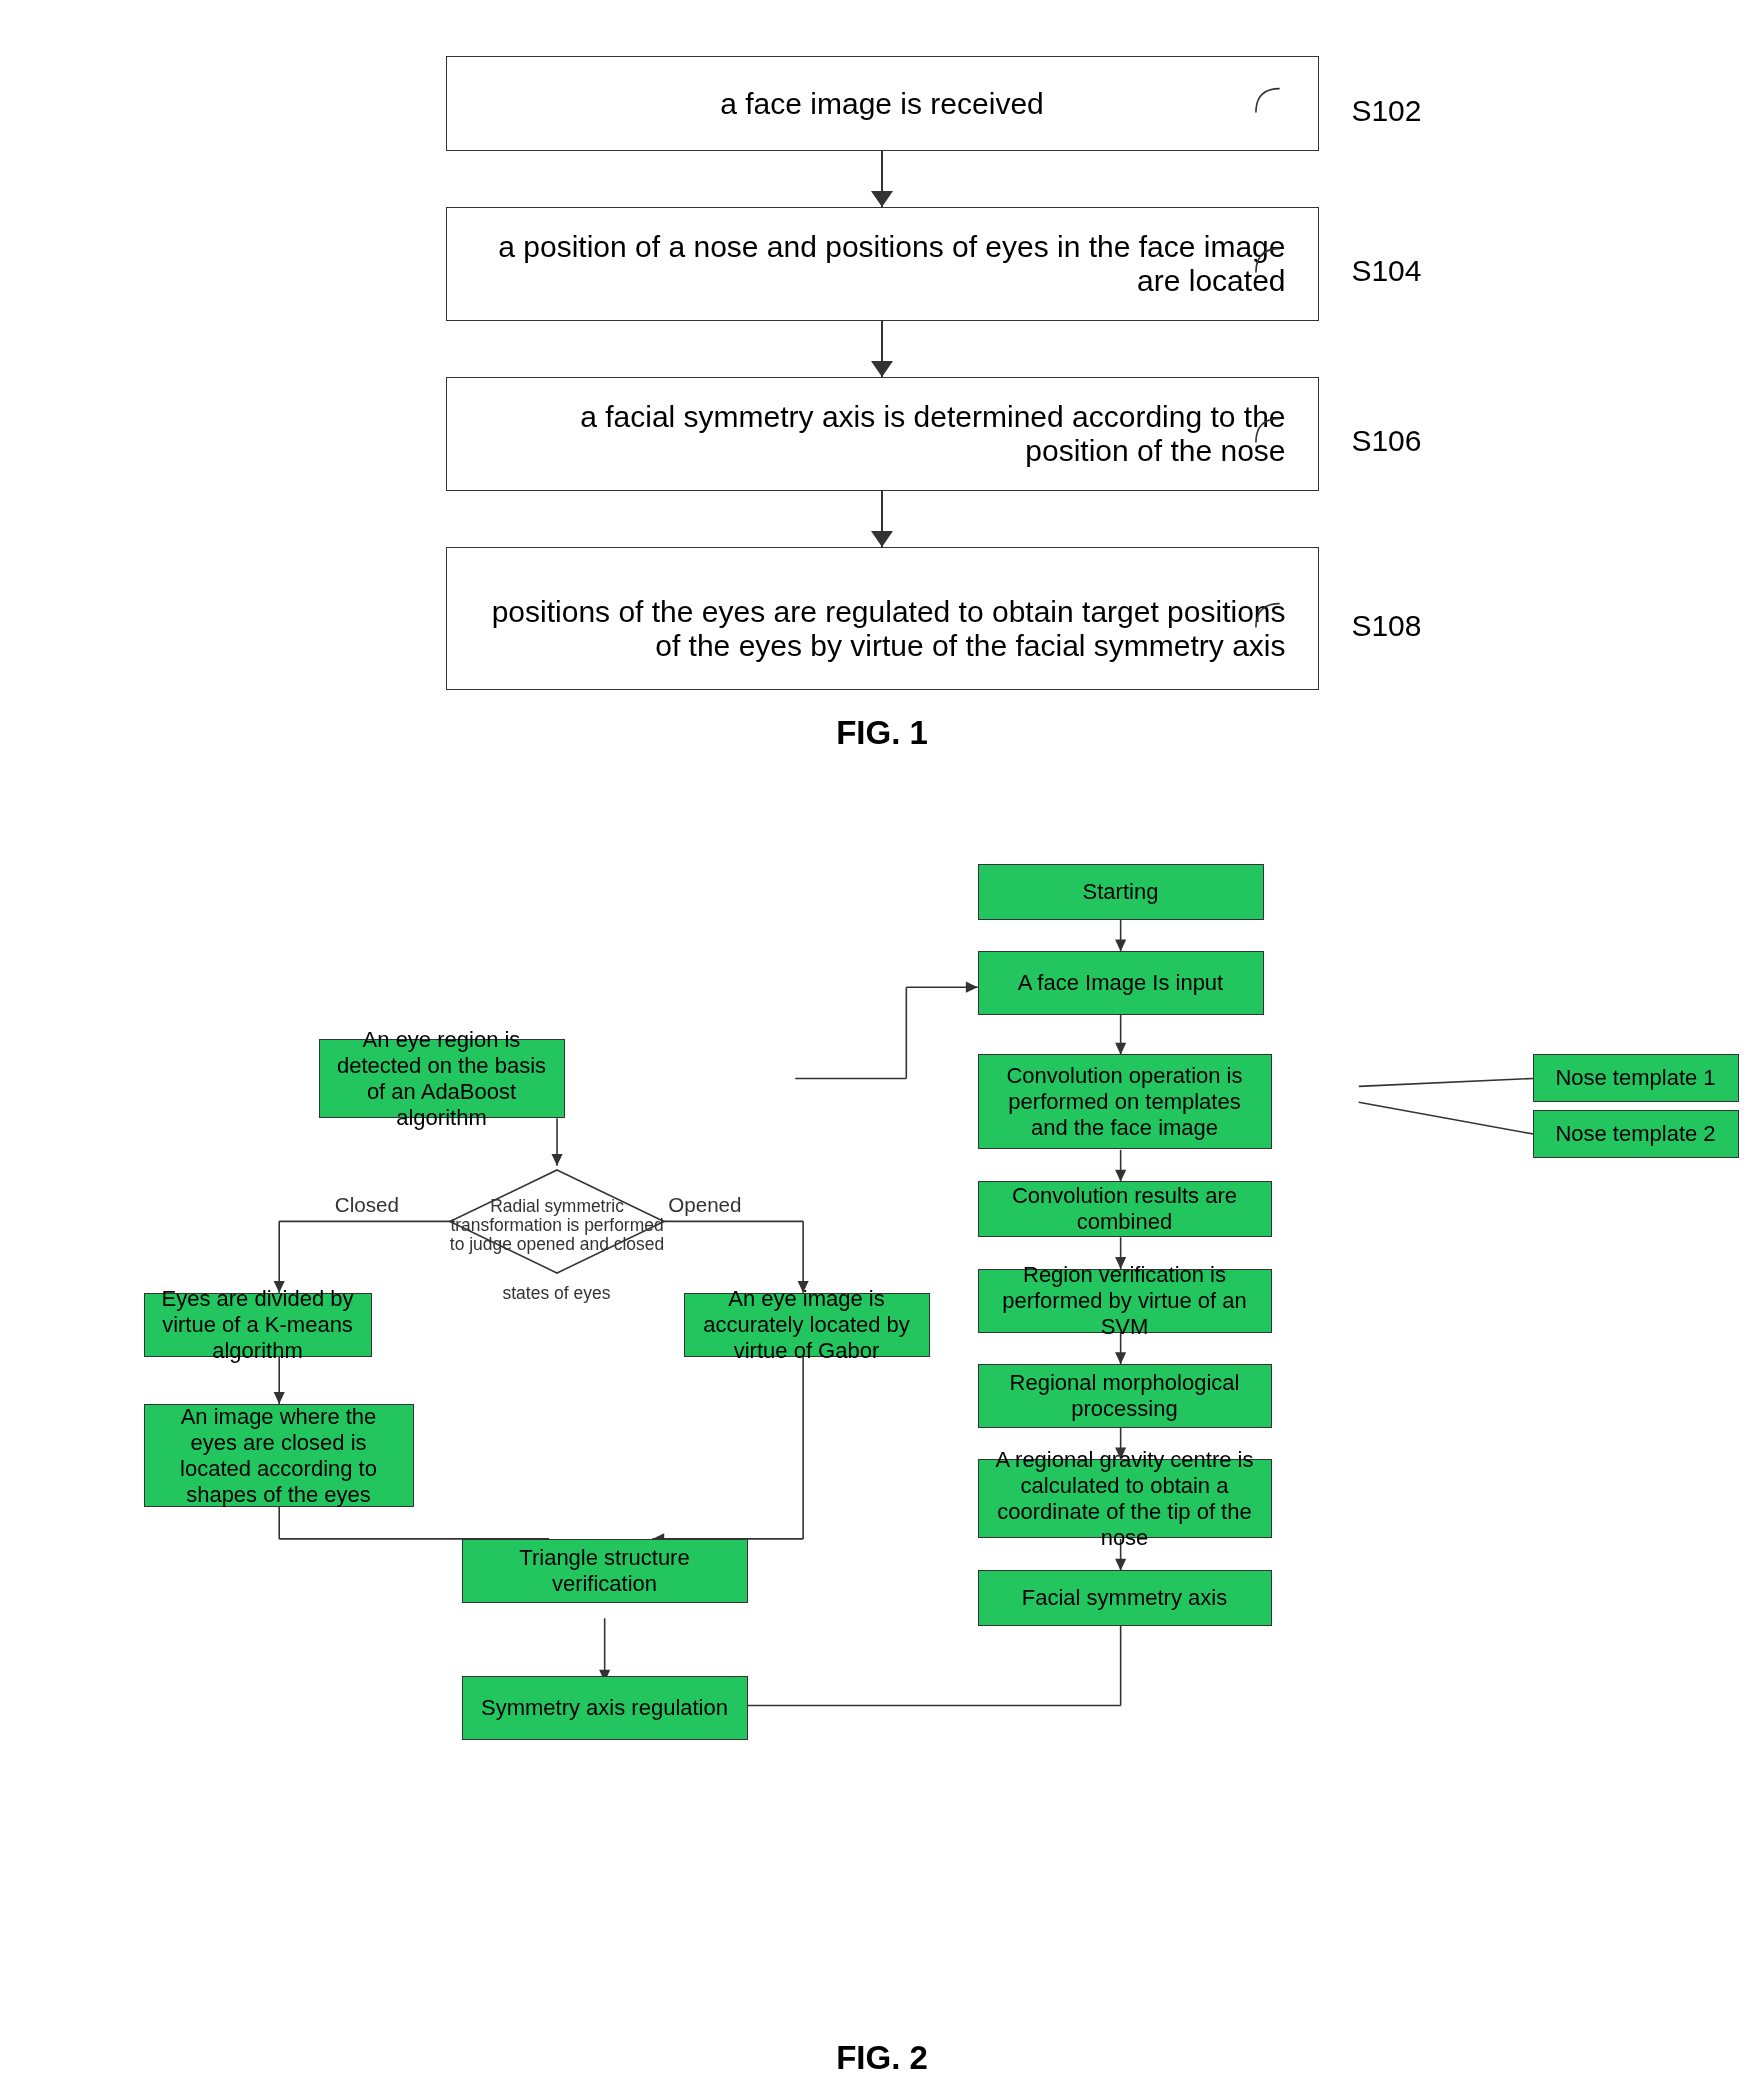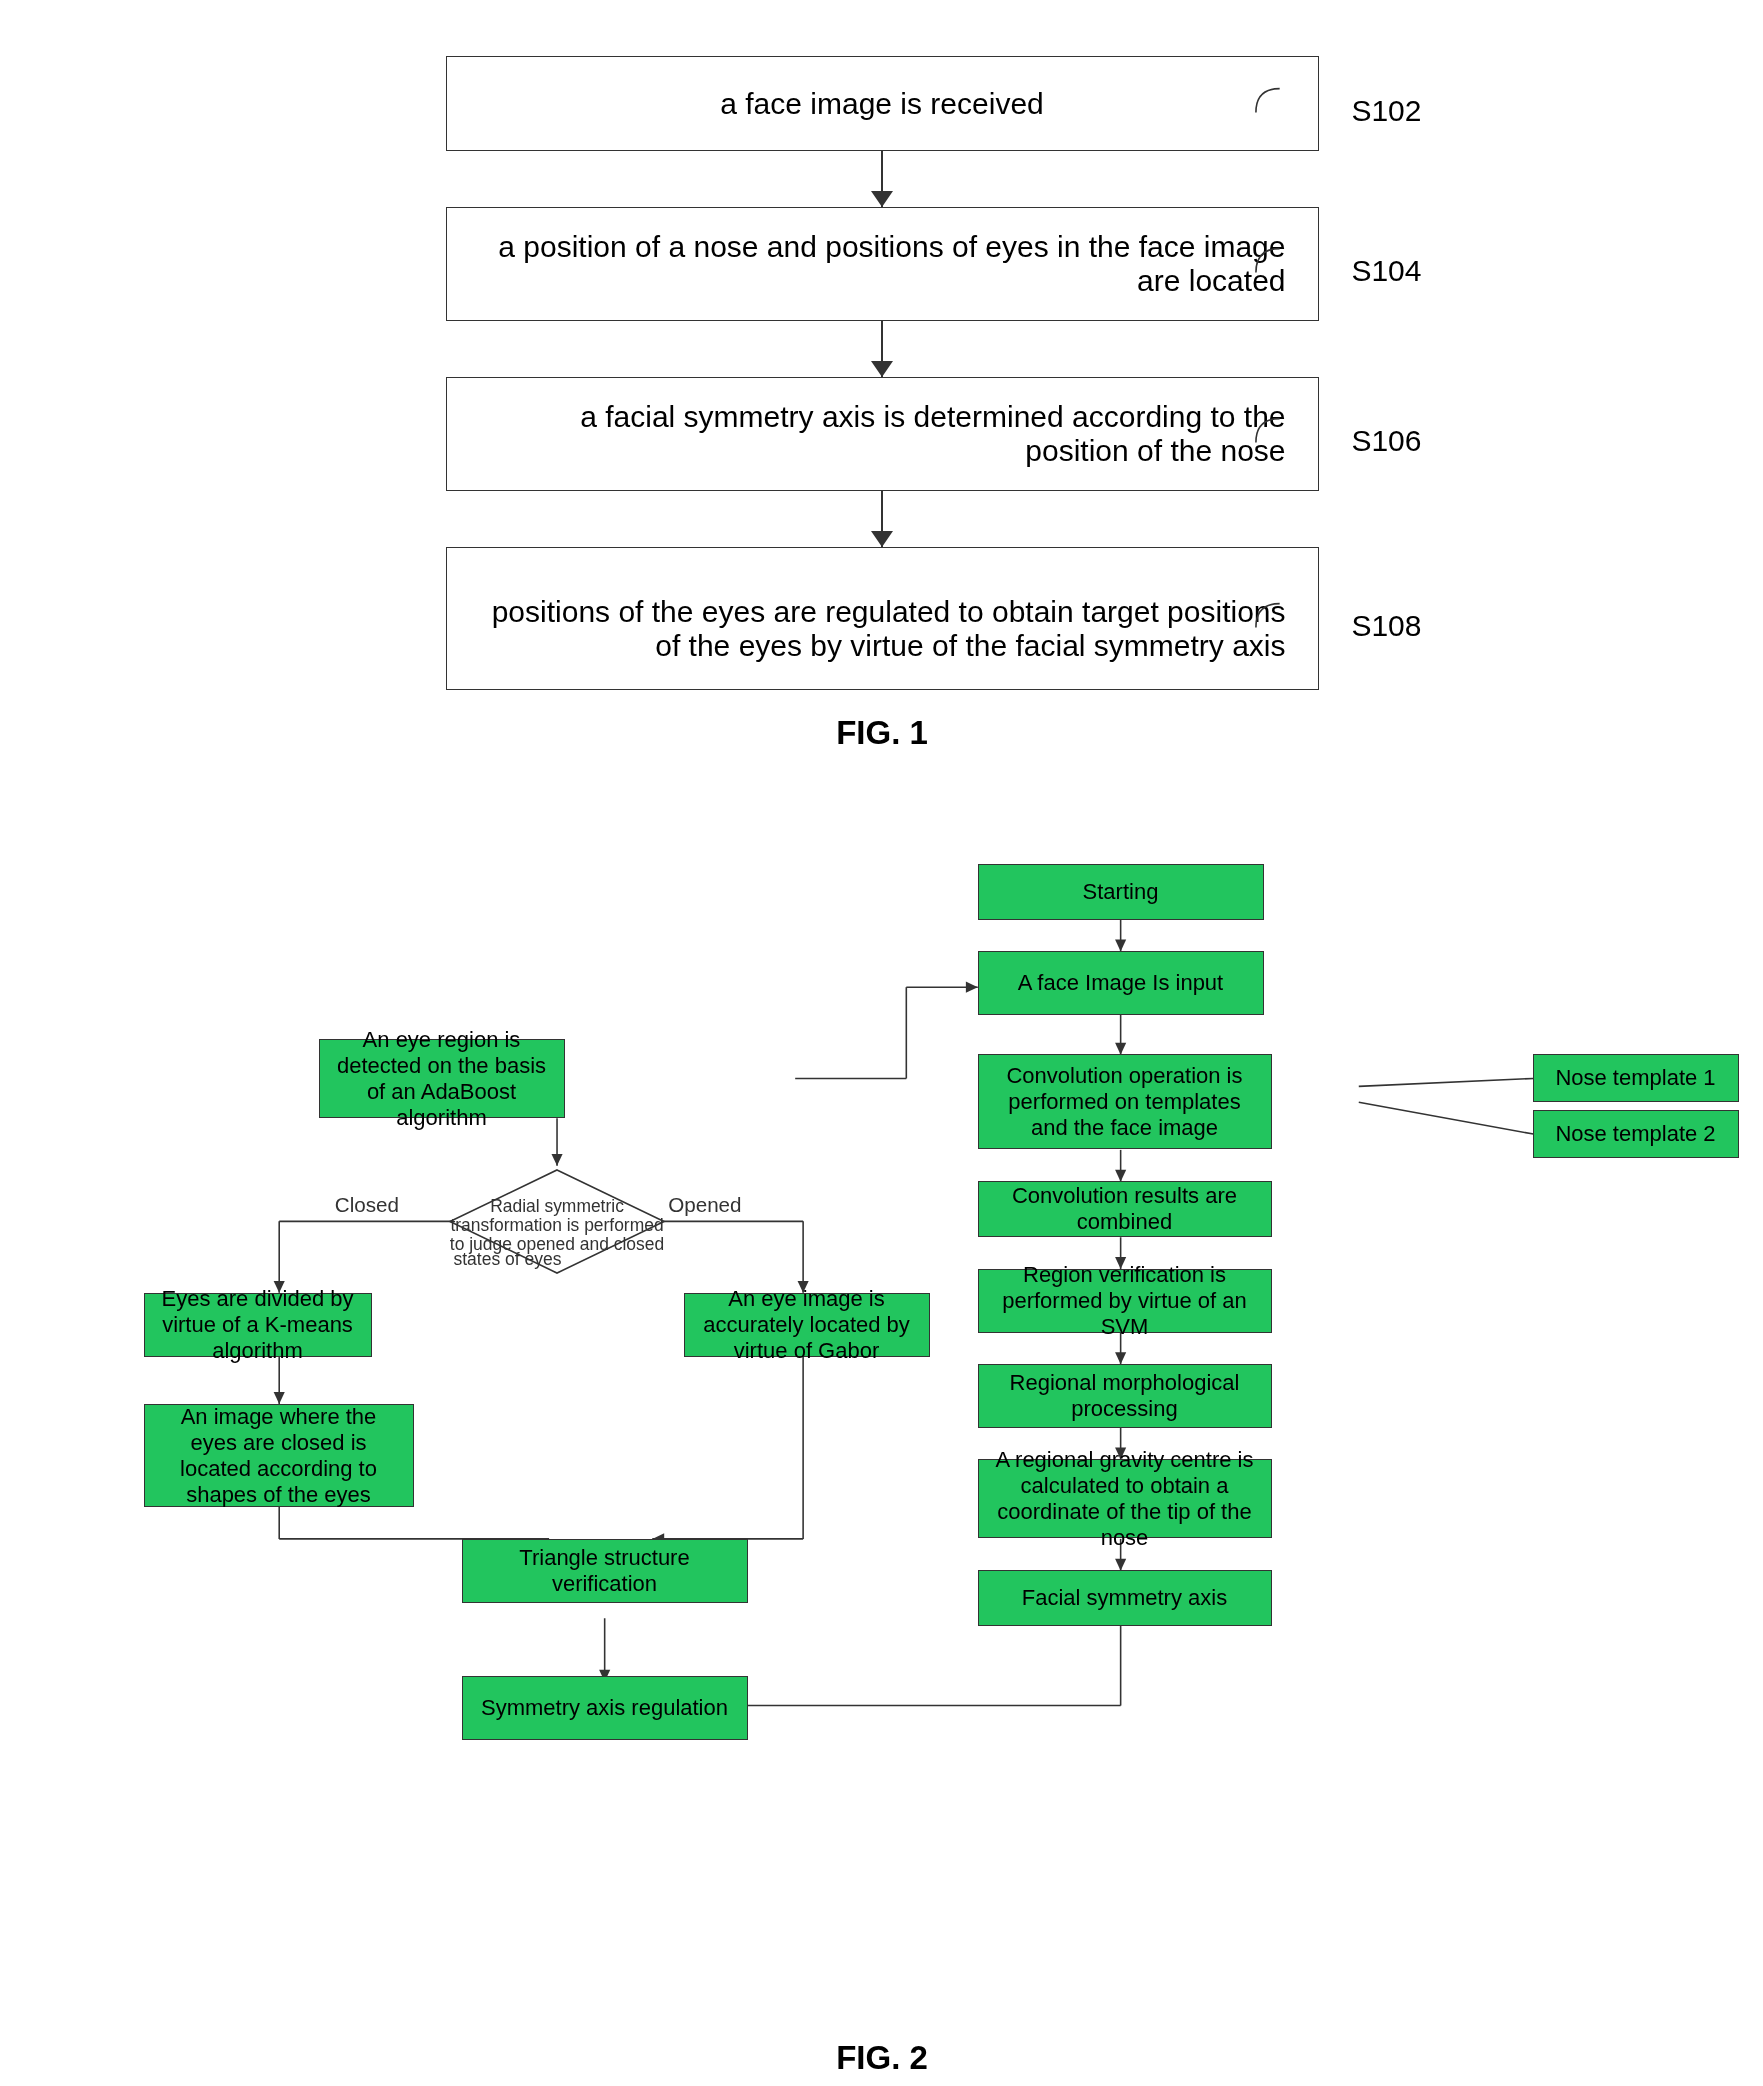--- a/index.html
+++ b/index.html
@@ -274,21 +274,21 @@
 
   <div style="position:absolute; left:397px; top:318px; width:222px; height:111px; display:flex; align-items:center; justify-content:center;">
     <svg width="222" height="111" viewBox="0 0 280 140">
       <polygon points="140,5 275,70 140,135 5,70" stroke="#333" stroke-width="2" fill="white"></polygon>
       <text x="140" y="58" text-anchor="middle" font-size="22" fill="#333">Radial symmetric</text>
       <text x="140" y="82" text-anchor="middle" font-size="22" fill="#333">transformation is performed</text>
       <text x="140" y="106" text-anchor="middle" font-size="22" fill="#333">to judge opened and closed</text>
     </svg>
   </div>
 
-  <div style="position:absolute; left:405px; top:401px; font-size:17.5px; color:#333; width:206px;">states of eyes</div>
+  <div style="position:absolute; left:405px; top:435px; font-size:17.5px; color:#333; text-align:center; width:206px;">states of eyes</div>
 
   <div class="fig2-box" style="left:95px; top:445px; width:228px; height:64px;">
     <span>Eyes are divided by virtue of a K-means algorithm</span>
   </div>
 
   <div class="fig2-box" style="left:95px; top:556px; width:270px; height:103px;">
     <span>An image where the eyes are closed is located according to shapes of the eyes</span>
   </div>
 
   <div class="fig2-box" style="left:635px; top:445px; width:246px; height:64px;">

